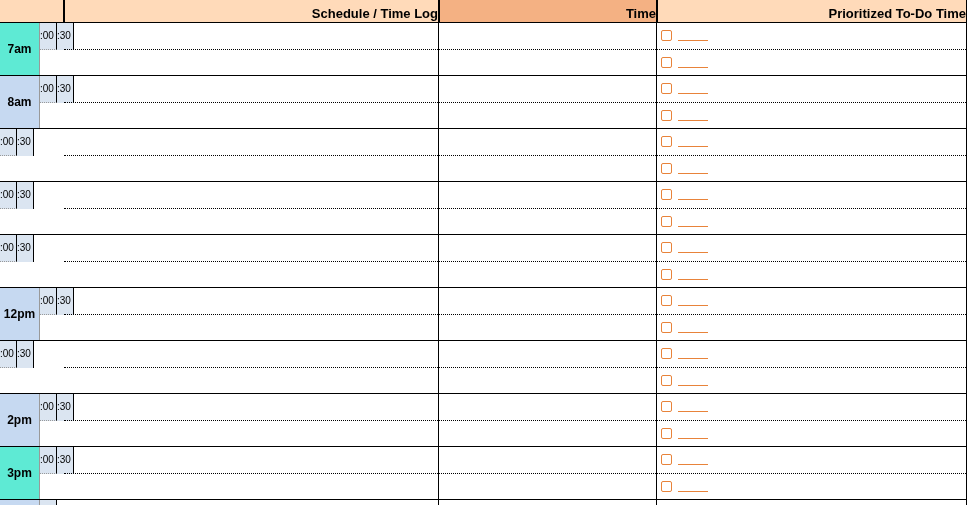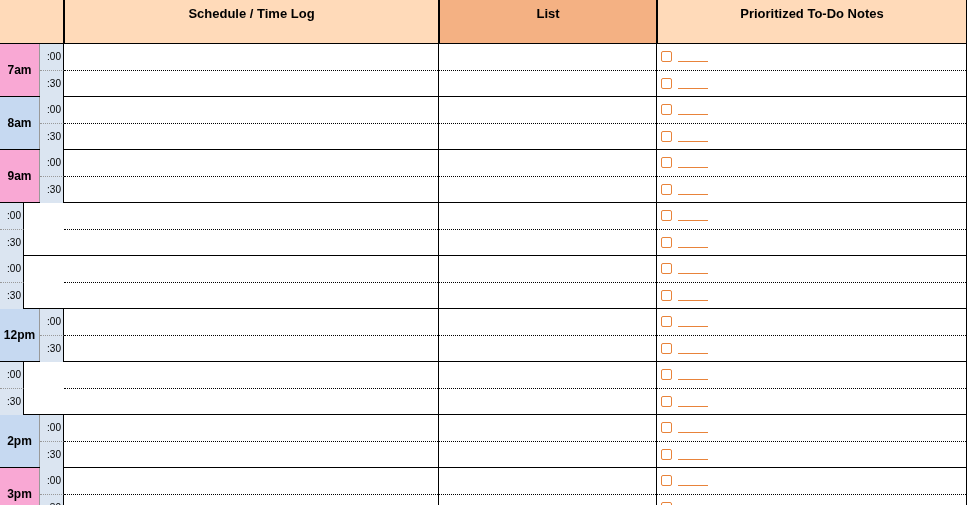--- a/index.html
+++ b/index.html
@@ -3,30 +3,30 @@
 <meta charset="utf-8">
 <style>
 * { box-sizing: border-box; margin: 0; padding: 0; }
 body { font-family: Arial, sans-serif; background: #fff; width: 967px; }
 .container { display: flex; }
 .time-col { width: 64px; flex: 0 0 64px; }
 .schedule-col { flex: 1; }
 .notes-col { width: 218px; flex: 0 0 218px; }
 .todo-col { width: 310px; flex: 0 0 310px; }
 
-.header { height: 44px; border-left: 1px solid #000; border-right: 1px solid #000; border-bottom: 1px solid #000; text-align: center; font-weight: bold; font-size: 13px; line-height: 27px; }
+.header { height: 23px; border-left: 1px solid #000; border-right: 1px solid #000; border-bottom: 1px solid #000; text-align: right; font-weight: bold; font-size: 13px; line-height: 27px; }
 .header.peach { background: #ffdab9; }
 .header.orange { background: #f4b183; }
 .time-col .header { border-left: none; }
 
 .time-block { height: 53px; display: flex; border-bottom: 1px solid #000; }
 .hour-label { width: 40px; display: flex; align-items: center; justify-content: center; font-size: 12px; font-weight: bold; border-right: 1px solid #999; }
-.blue-dark { background: #f9a8d4; }
+.blue-dark { background: #5eead4; }
 .blue-light { background: #c6d9f1; }
-.minute-labels { width: 24px; display: flex; flex-direction: column; }
+.minute-labels { width: 24px; display: flex; flex-direction: row; }
 .minute-label { height: 26.5px; font-size: 10px; text-align: right; padding-right: 2px; line-height: 26.5px; background: #dbe5f1; border-right: 1px solid #000; }
 .minute-label:first-child { border-bottom: 1px dotted #999; }
 
 .cell-block { height: 53px; border-right: 1px solid #000; border-bottom: 1px solid #000; }
 .cell-half { height: 26.5px; }
 .cell-half:first-child { border-bottom: 1px dotted #000; }
 
 .todo-block { height: 53px; border-right: 1px solid #000; border-bottom: 1px solid #000; }
 .todo-row { height: 26.5px; display: flex; align-items: center; padding-left: 4px; }
 .todo-row:first-child { border-bottom: 1px dotted #000; }
@@ -55,21 +55,20 @@
     </div>
         </div>
         <div class="time-block">
     <div class="hour-label blue-light">8am</div>
     <div class="minute-labels">
       <div class="minute-label">:00</div>
       <div class="minute-label">:30</div>
     </div>
         </div>
         <div class="time-block">
-    <div class="hour-label blue-dark">9am</div>
     <div class="minute-labels">
       <div class="minute-label">:00</div>
       <div class="minute-label">:30</div>
     </div>
         </div>
         <div class="time-block">
     <div class="minute-labels">
       <div class="minute-label">:00</div>
       <div class="minute-label">:30</div>
     </div>
@@ -153,21 +152,21 @@
         </div>
         <div class="cell-block">
           <div class="cell-half"></div>
           <div class="cell-half"></div>
         </div>
       </div>
     <div class="partial"></div>
   </div>
 
   <div class="notes-col">
-    <div class="header orange">List</div>
+    <div class="header orange">Time</div>
     <div id="notes-rows">
         <div class="cell-block">
           <div class="cell-half"></div>
           <div class="cell-half"></div>
         </div>
         <div class="cell-block">
           <div class="cell-half"></div>
           <div class="cell-half"></div>
         </div>
         <div class="cell-block">
@@ -196,21 +195,21 @@
         </div>
         <div class="cell-block">
           <div class="cell-half"></div>
           <div class="cell-half"></div>
         </div>
       </div>
     <div class="partial"></div>
   </div>
 
   <div class="todo-col">
-    <div class="header peach">Prioritized To-Do Notes</div>
+    <div class="header peach">Prioritized To-Do Time</div>
     <div id="todo-rows">
         <div class="todo-block">
     <div class="todo-row">
       <div class="checkbox"></div>
       <div class="priority-line"></div>
       <div class="todo-text"></div>
     </div>
     <div class="todo-row">
       <div class="checkbox"></div>
       <div class="priority-line"></div>

